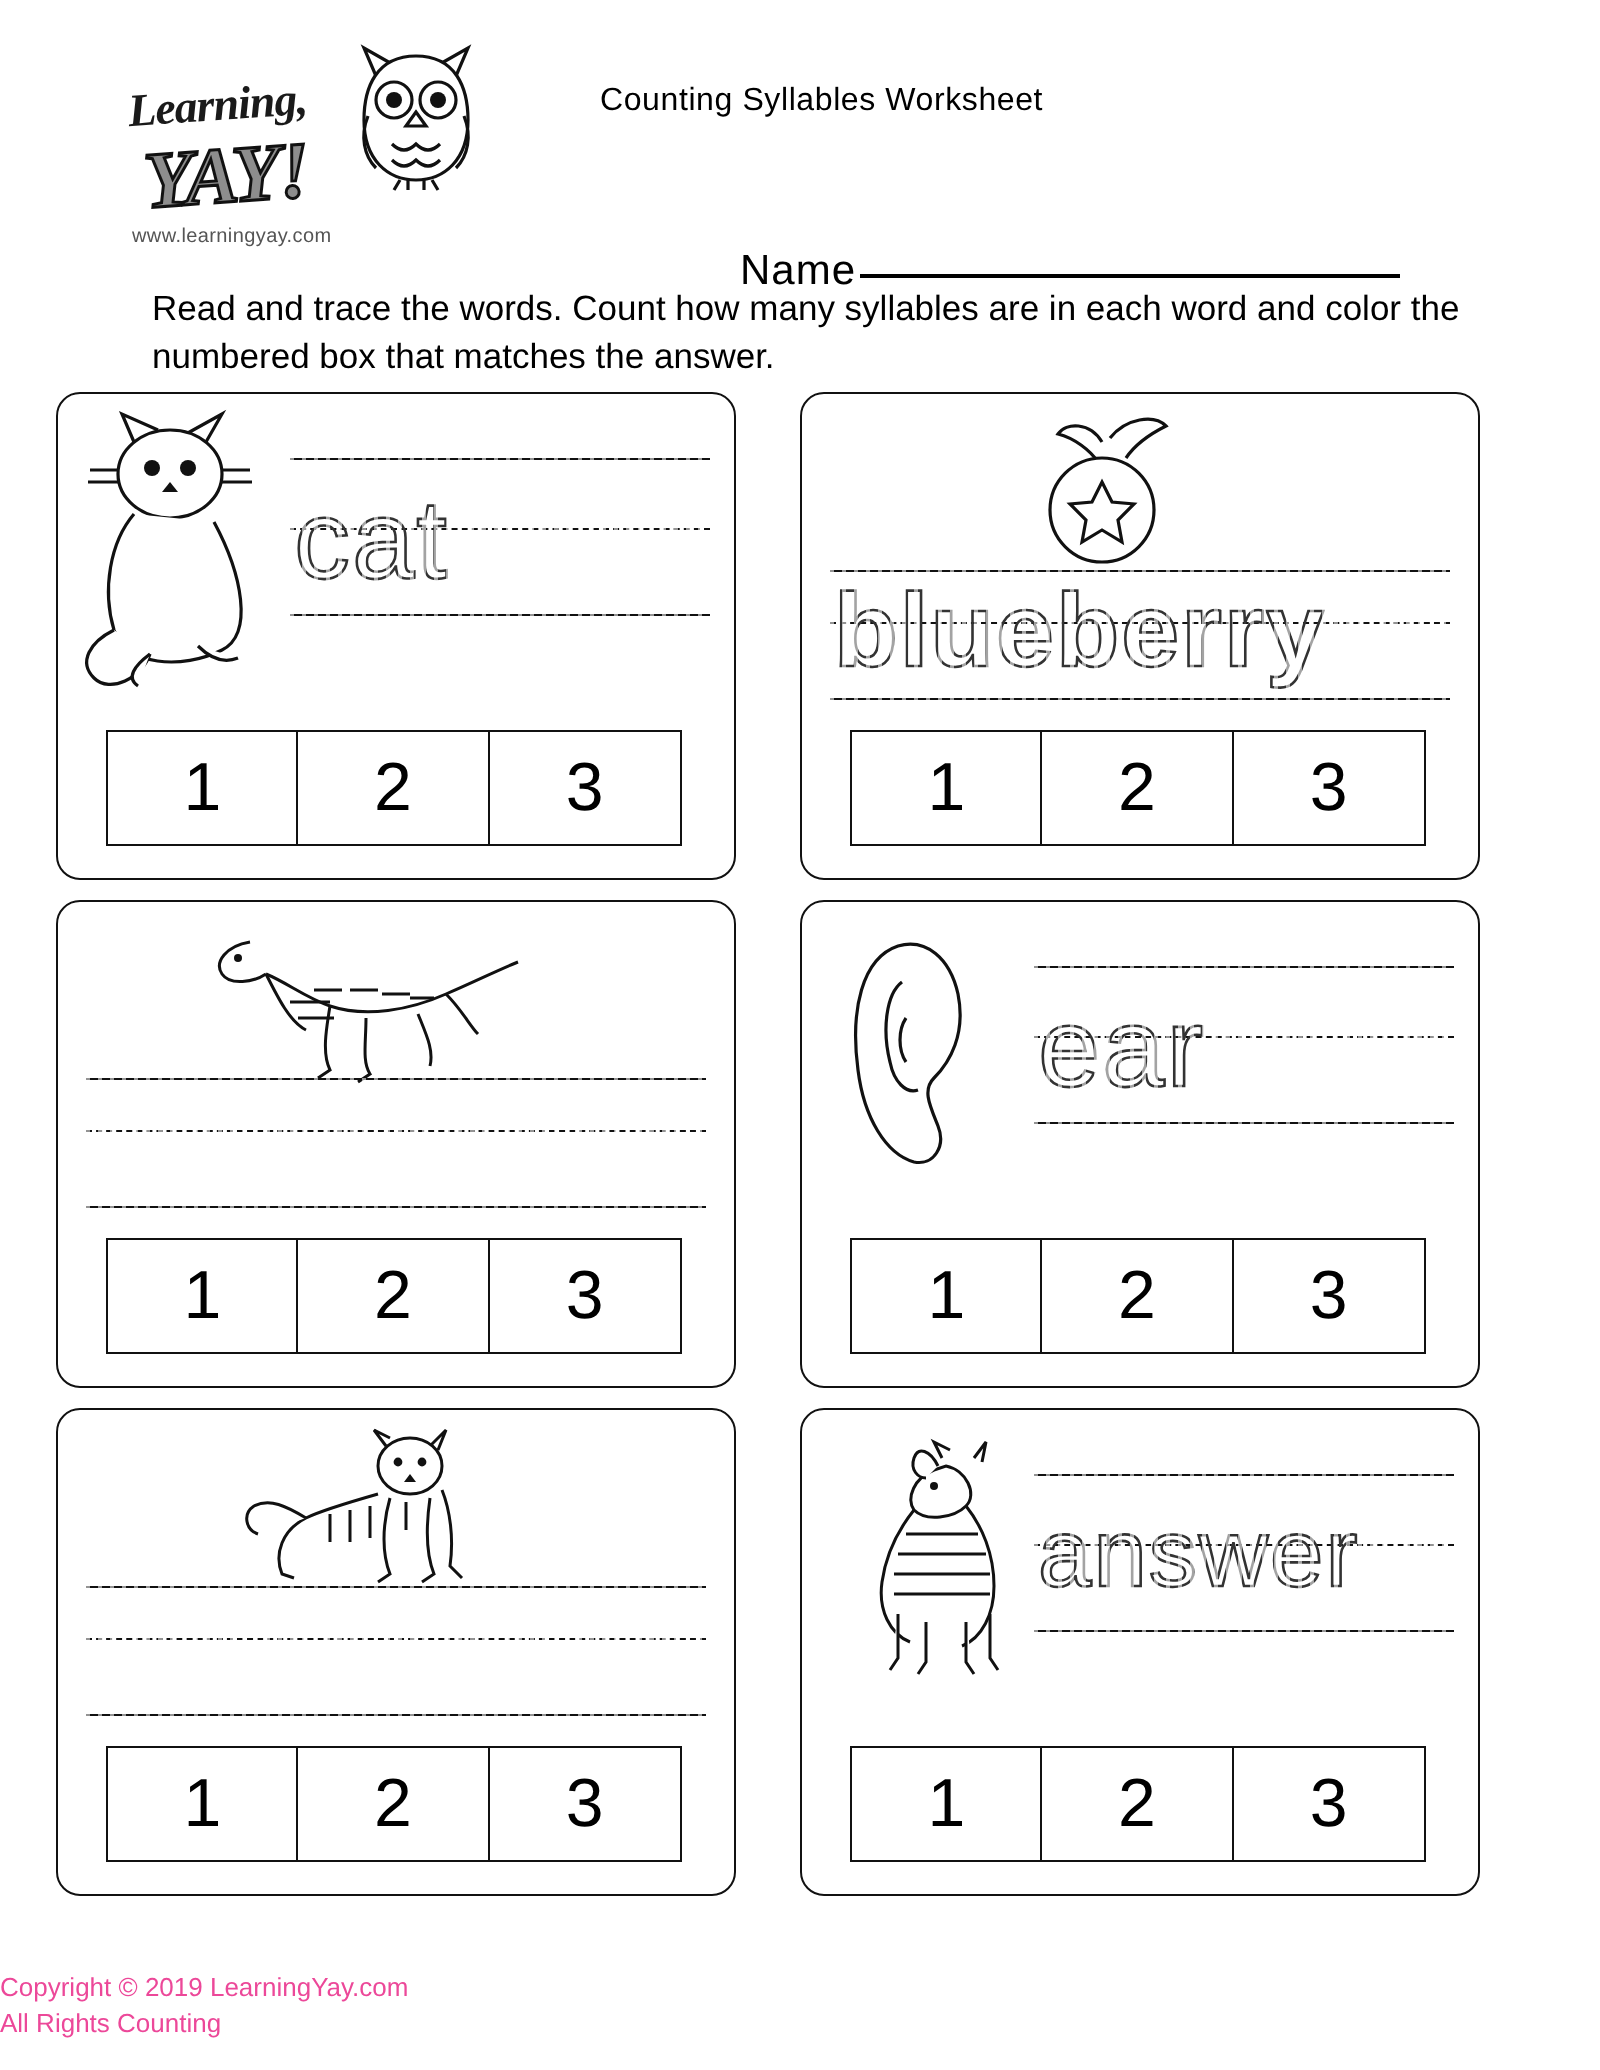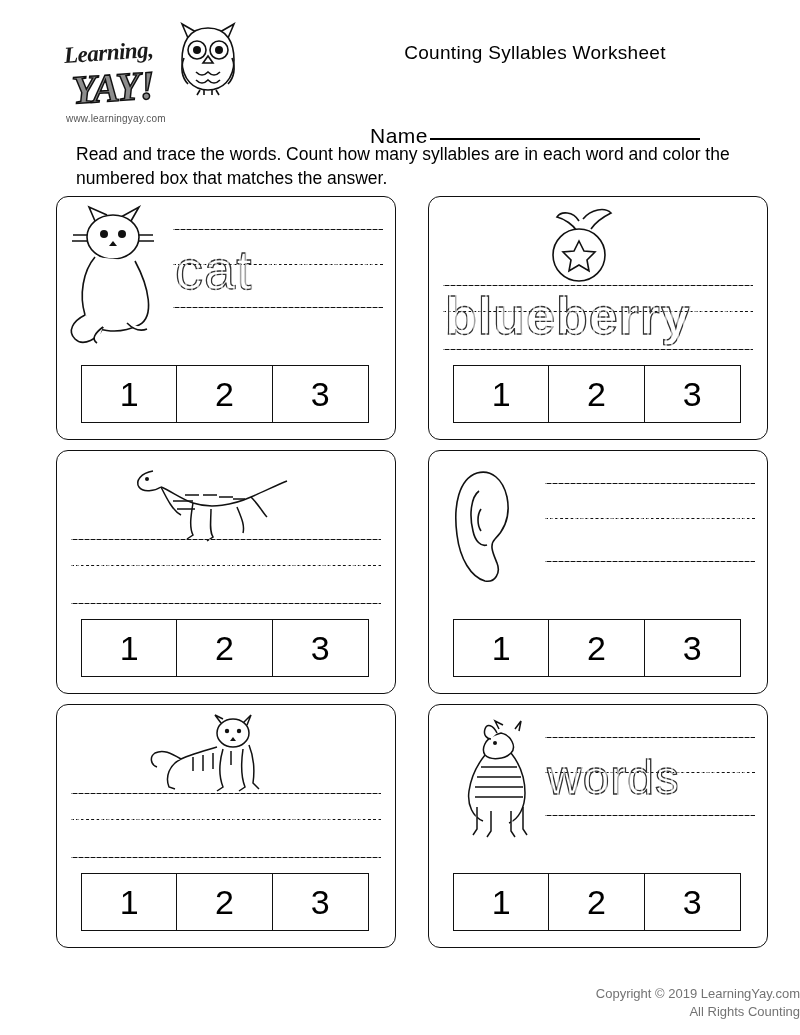--- a/index.html
+++ b/index.html
@@ -67,22 +67,22 @@
     position: absolute;
     left: 120px;
     top: 0px;
   }
 
   .worksheet-title {
     position: absolute;
     left: 300px;
     top: 42px;
     width: 470px;
-    text-align: center;
-    font-size: 19px;
+    text-align: left;
+    font-size: 16px;
     letter-spacing: 0.3px;
   }
   .name-row {
     position: absolute;
     left: 300px;
     top: 108px;
     width: 470px;
     text-align: center;
     font-size: 21px;
     white-space: nowrap;
@@ -104,21 +104,21 @@
     left: 76px;
     top: 142px;
     width: 670px;
     font-size: 17.5px;
     line-height: 24px;
   }
 
   
   .cards {
     position: absolute;
-    left: 56px;
+    left: 28px;
     top: 196px;
     width: 572px;
     display: grid;
     grid-template-columns: 340px 340px;
     grid-template-rows: 244px 244px 244px;
     column-gap: 32px;
     row-gap: 10px;
     border-radius: 28px;
   }
   .card {
@@ -220,24 +220,24 @@
     font-family: "Liberation Sans", sans-serif;
   }
   .numcell:last-child { border-right: none; }
 
   
   .footer {
     position: absolute;
     left: 0;
     right: 0;
     bottom: 14px;
-    text-align: right;
+    text-align: left;
     font-size: 13px;
     line-height: 18px;
-    color: #737373;
+    color: #ec4899;
   }
 
   svg { display: block; }
 </style>
 </head>
 <body>
 
 <div class="sheet-header">
 
   <div class="logo-block">
@@ -377,20 +377,21 @@
           <path d="M40 16 C22 22 16 48 20 78 C23 102 34 120 48 124 C58 126 64 116 60 106 C56 96 52 88 58 82 C66 74 74 60 70 40 C66 22 54 12 40 16 Z"></path>
           <path d="M42 34 C34 40 32 58 36 74 C38 84 44 90 50 88"></path>
           <path d="M44 52 C40 58 40 68 44 74"></path>
         </g>
       </svg>
     </div>
     <div class="write">
       <div class="line-top"></div>
       <div class="line-mid"></div>
       <div class="line-base"></div>
+      <div class="trace-word">ear</div>
       <div class="dash-mask"></div>
     </div>
     <div class="numbox">
       <div class="numcell">1</div>
       <div class="numcell">2</div>
       <div class="numcell">3</div>
     </div>
   </div>
 
   <div class="card">
@@ -436,21 +437,21 @@
           <path d="M40 96 v22 l-4 6 M54 100 v20 l-4 6 M74 100 v20 l4 6 M86 96 v22 l4 6"></path>
           <path d="M44 56 h36 M40 66 h44 M38 76 h48 M38 86 h48"></path>
           <path d="M60 22 C56 14 50 12 48 18 C46 24 50 28 54 28"></path>
         </g>
       </svg>
     </div>
     <div class="write">
       <div class="line-top"></div>
       <div class="line-mid"></div>
       <div class="line-base"></div>
-      <div class="trace-word small">words</div>
+      <div class="trace-word small">answer</div>
       <div class="dash-mask"></div>
     </div>
     <div class="numbox">
       <div class="numcell">1</div>
       <div class="numcell">2</div>
       <div class="numcell">3</div>
     </div>
   </div>
 
 </div>

